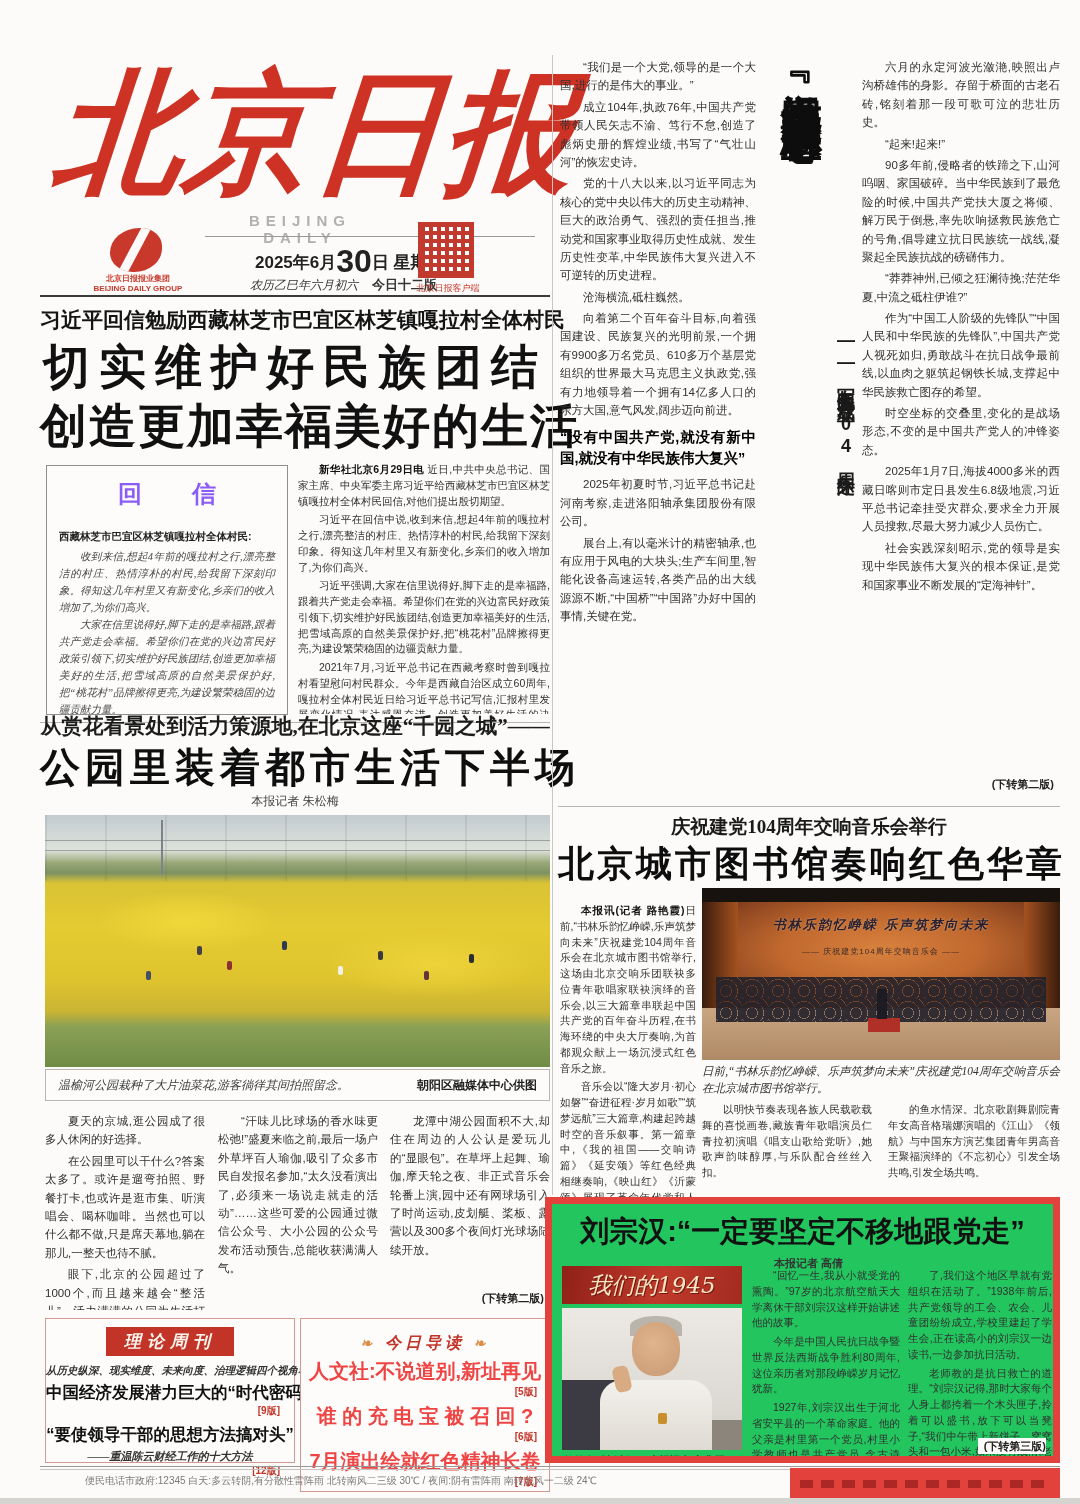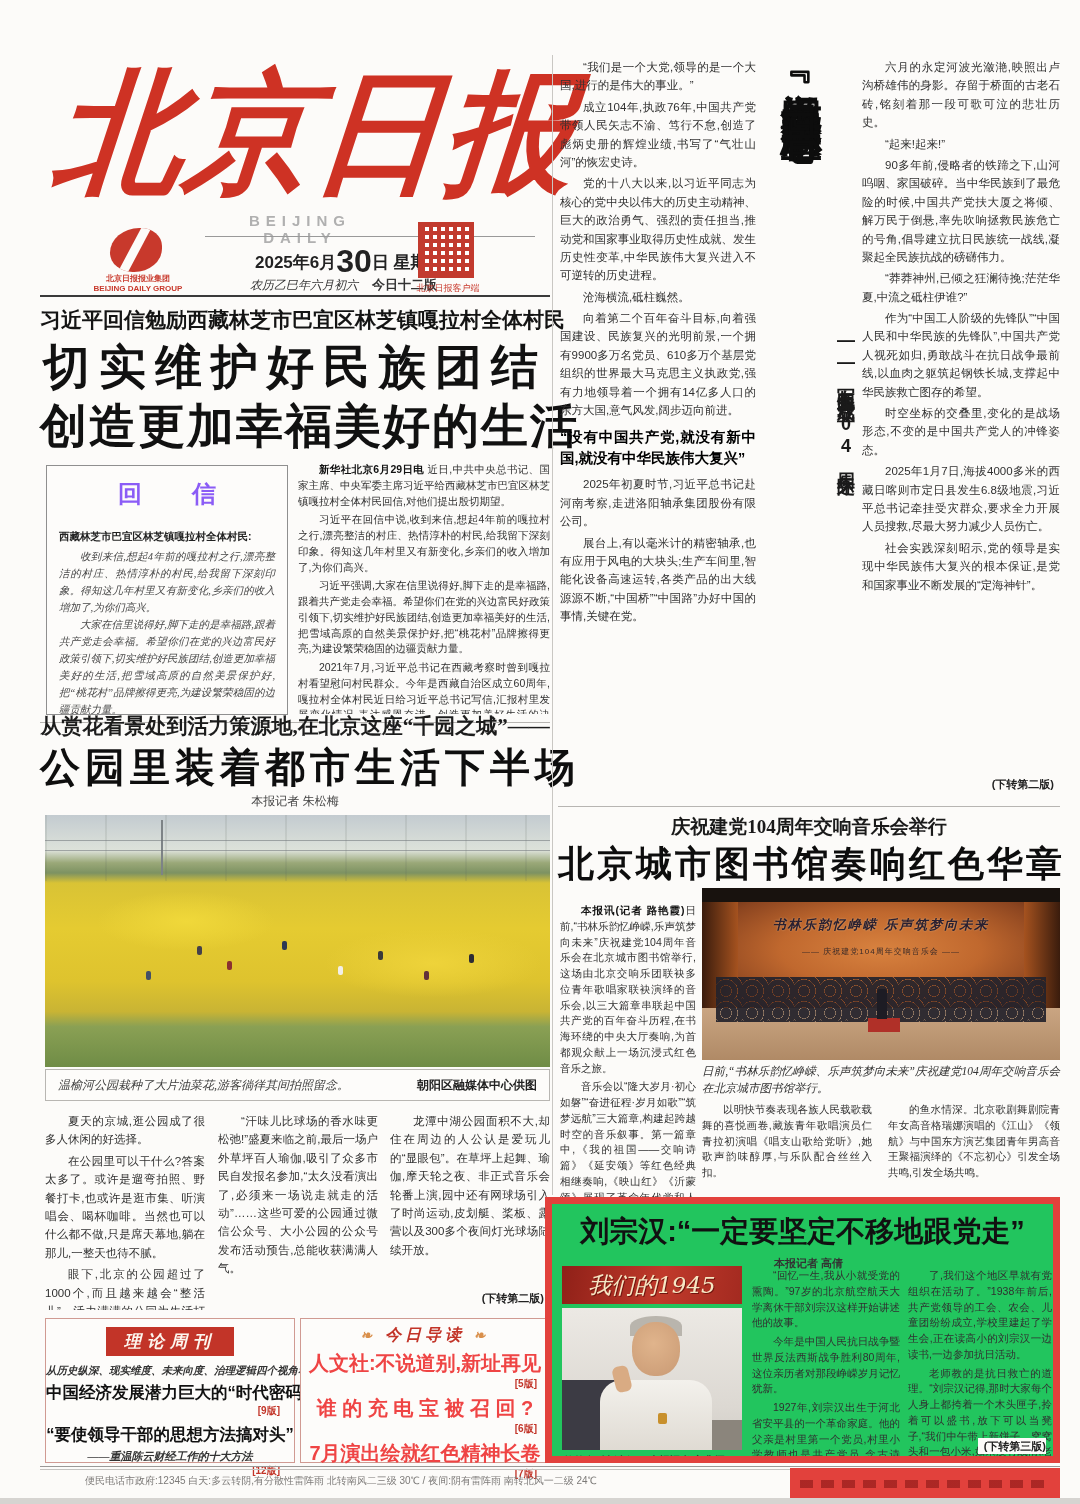--- a/index.html
+++ b/index.html
@@ -92,22 +92,22 @@
   .theory-banner { display:inline-block; background:#c23428; color:#fdf6ee; font-family:"DejaVu Serif", serif;
     font-style:italic; font-weight:bold; font-size:17px; letter-spacing:6px; padding:3px 18px; }
   .theory-kicker { font-family:"Liberation Serif", serif; font-style:italic; font-weight:bold;
     font-size:10.5px; color:#333; margin-top:8px; white-space:nowrap; }
   .theory-h1 { font-weight:900; font-size:16.5px; color:#111; margin-top:4px; white-space:nowrap; }
   .theory-page { display:block; text-align:right; color:#c23428; font-size:10px; font-weight:bold; padding-right:14px; }
   .theory-h2 { font-weight:900; font-size:16.5px; color:#111; margin-top:6px; white-space:nowrap; }
   .theory-sub { font-family:"Liberation Serif", serif; font-style:italic; font-weight:bold;
     font-size:11px; color:#333; margin-top:3px; }
 
-  .guide-box { left:300px; top:1318px; width:250px; height:145px; border:1px solid #d09a92;
-    background:#fdfcfa; text-align:center; padding-top:6px; }
+  .guide-box { left:300px; top:1318px; width:250px; height:174px; border:1px solid #d09a92;
+    background:#fdfcfa; text-align:center; padding-top:14px; }
   .guide-banner { color:#c23428; font-family:"DejaVu Serif", serif; font-style:italic; font-weight:bold;
     font-size:16px; letter-spacing:4px; }
   .guide-banner .leaf { color:#d98f4a; font-size:14px; }
   .guide-item { font-weight:900; font-size:20px; color:#ef4444; margin-top:4px; white-space:nowrap; }
   .guide-page { display:block; text-align:right; color:#c23428; font-size:10px; font-weight:bold; padding-right:12px; }
 
   
   .vdivider { left:552px; top:55px; width:1px; height:1140px; background:#c9c7c3; }
 
   

